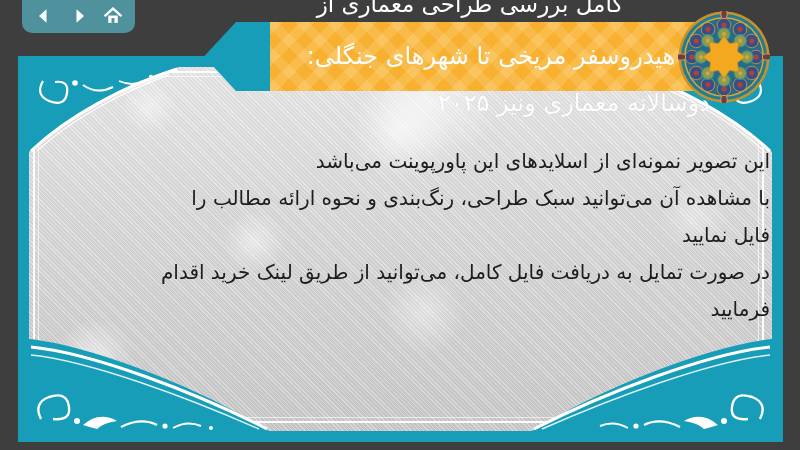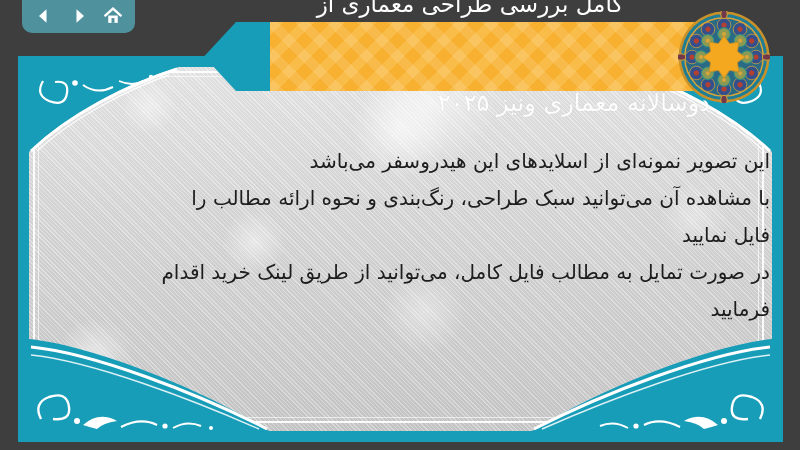--- a/index.html
+++ b/index.html
@@ -138,27 +138,28 @@
         <path d="M92,88 q20,-10 36,-2" stroke="#fff" stroke-width="2.2" fill="none"></path>
         <circle cx="136" cy="87" r="2.6" fill="#fff"></circle>
         <path d="M144,89 q14,-8 28,-2" stroke="#fff" stroke-width="2" fill="none"></path>
       </svg>
     </div>
   </div>
 
   <div class="subtitle">دوسالانه معماری ونیز ۲۰۲۵</div>
 
   <div class="body-text">
-    <div>این تصویر نمونه‌ای از اسلایدهای این هیدروسفر می‌باشد</div>
+    <div>این تصویر نمونه‌ای از اسلایدهای این پاورپوینت می‌باشد</div>
     <div>با مشاهده آن می‌توانید سبک طراحی، رنگ‌بندی و نحوه ارائه مطالب را فایل نمایید</div>
-    <div>در صورت تمایل به مطالب فایل کامل، می‌توانید از طریق لینک خرید اقدام فرمایید</div>
+    <div>در صورت تمایل به دریافت فایل کامل، می‌توانید از طریق لینک خرید اقدام فرمایید</div>
   </div>
 
   <div class="banner-tab"></div>
   <div class="banner">
+    <div>هیدروسفر مریخی تا شهرهای جنگلی:</div>
   </div>
 
   <div class="top-title">کامل بررسی طراحی معماری از</div>
 
   <svg class="mandala" viewBox="-46 -46 92 92">
     <circle r="45.5" fill="#c8912a"></circle>
     <circle r="43" fill="#1f7d95"></circle>
     <circle r="40" fill="#d9a43a"></circle>
     <circle r="38.5" fill="#2a6a85"></circle>
     <defs>

